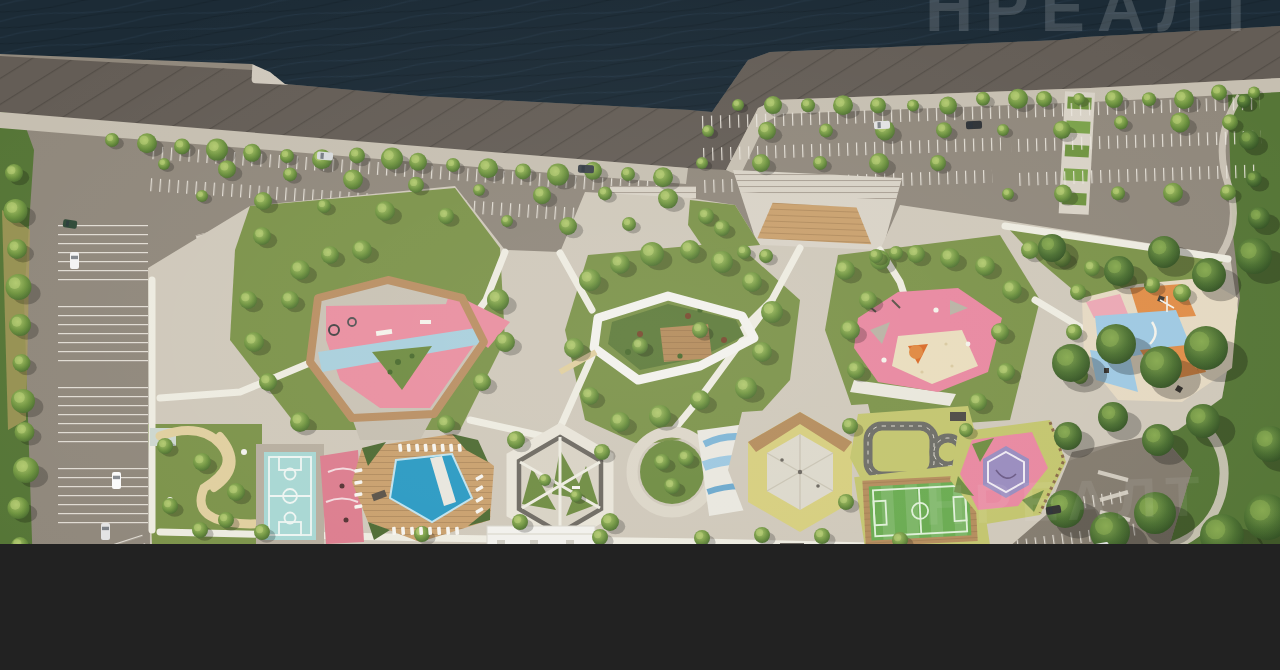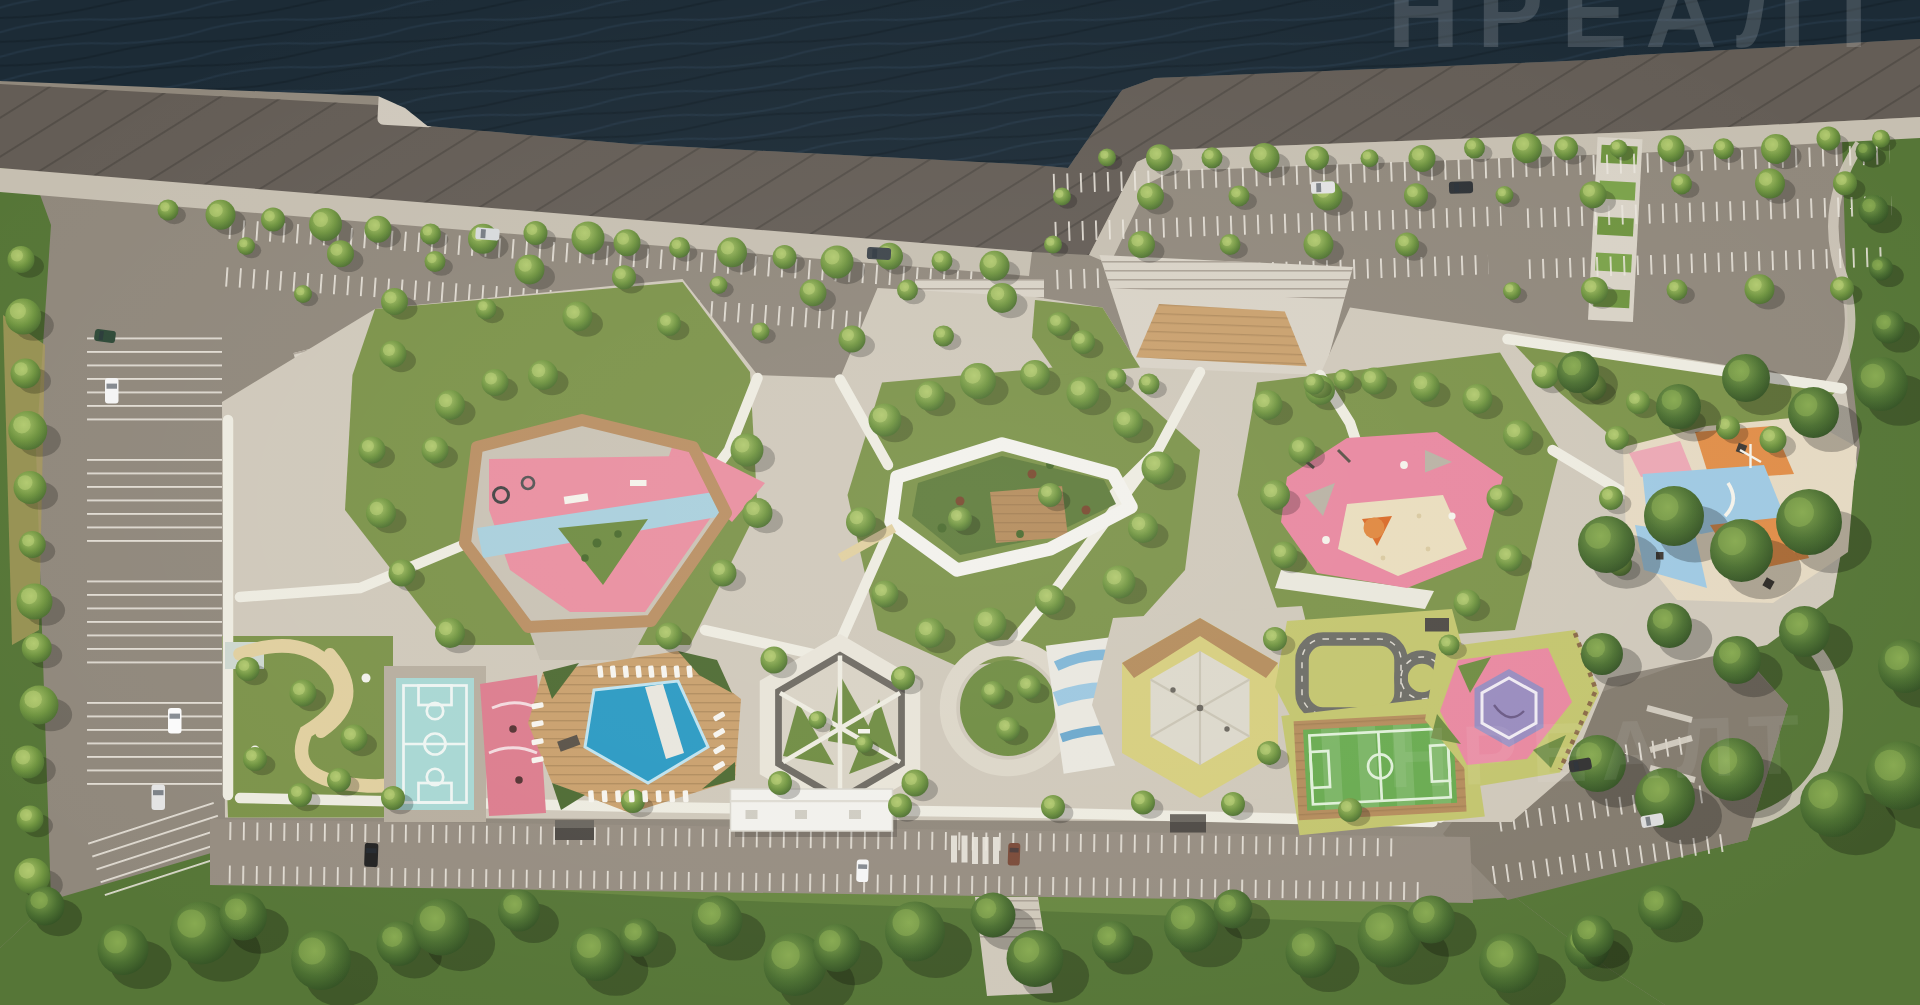--- a/index.html
+++ b/index.html
@@ -1,16 +1,16 @@
 <!DOCTYPE html>
 <html><head>
 <meta charset="utf-8">
 <style>
   html,body{margin:0;padding:0;background:#222;}
-  .scene{position:relative;width:1280px;height:670px;overflow:hidden;
+  .scene{position:relative;width:1280px;height:544px;overflow:hidden;
          font-family:"Liberation Sans", sans-serif;background:#90887c;}
   .scene svg{display:block;width:1280px;height:670px;}
   .wm{position:absolute;font-weight:700;pointer-events:none;white-space:nowrap;}
   .wm1{top:-30px;right:12px;font-size:66px;letter-spacing:12px;color:rgba(255,255,255,0.16);}
   .wm2{top:468px;left:925px;font-size:56px;letter-spacing:9px;color:rgba(255,255,255,0.07);transform:rotate(-2deg);}
 </style>
 </head>
 <body>
 
 <div class="scene">

